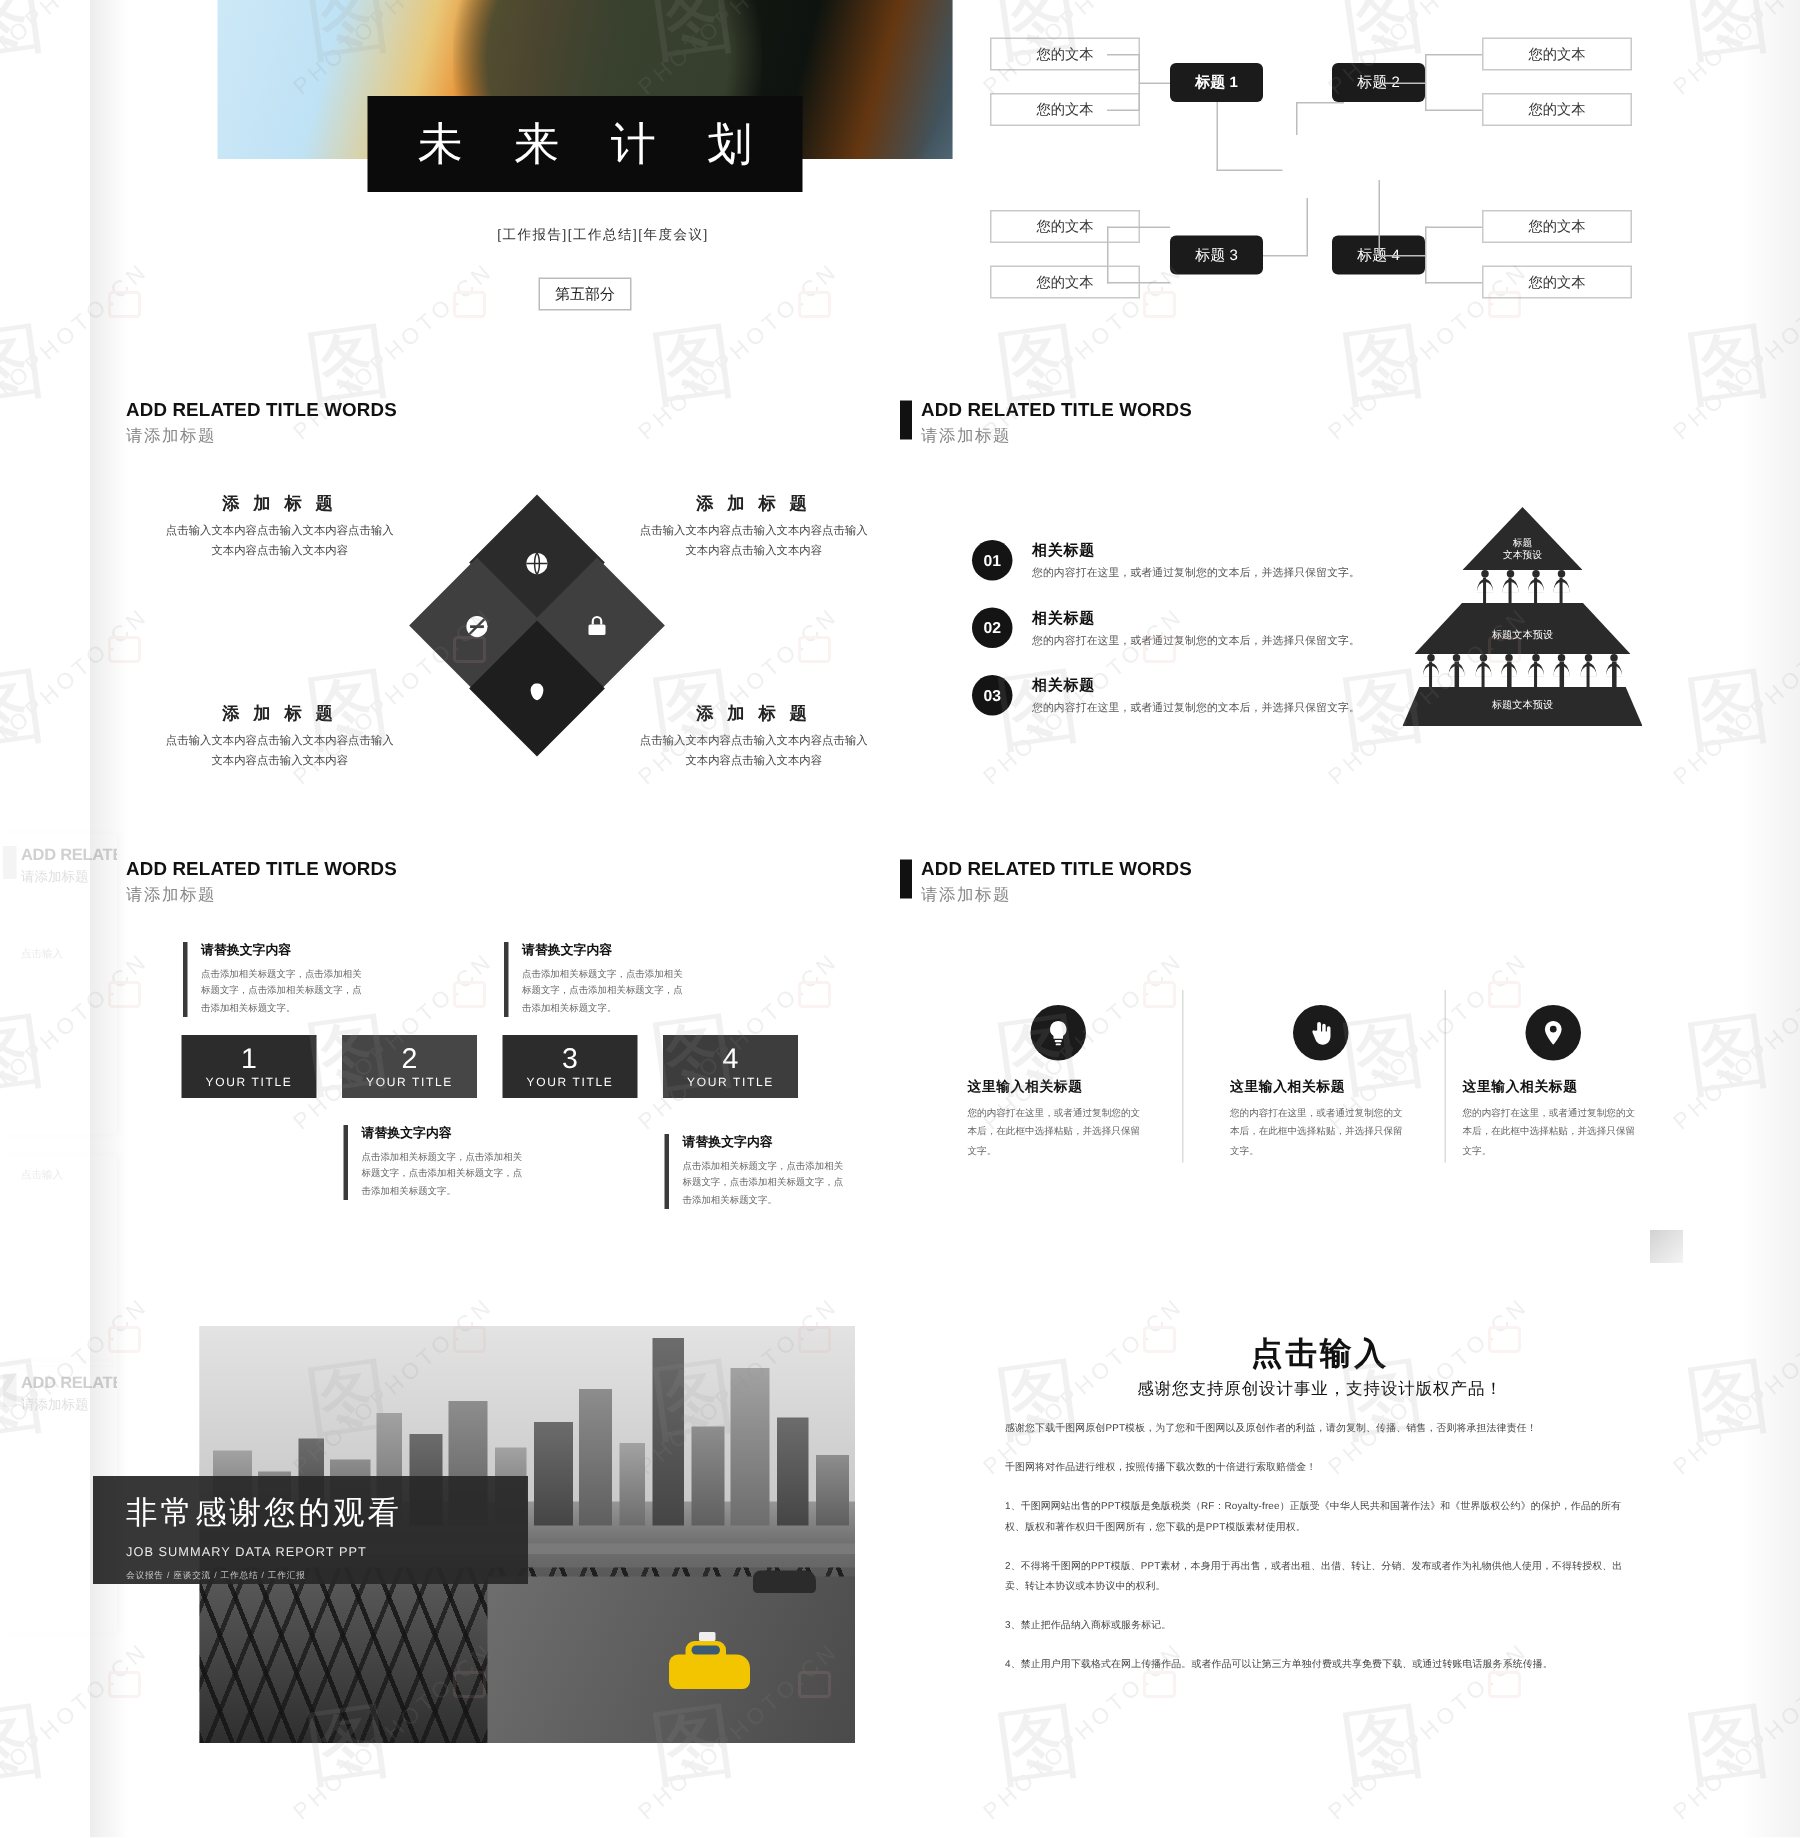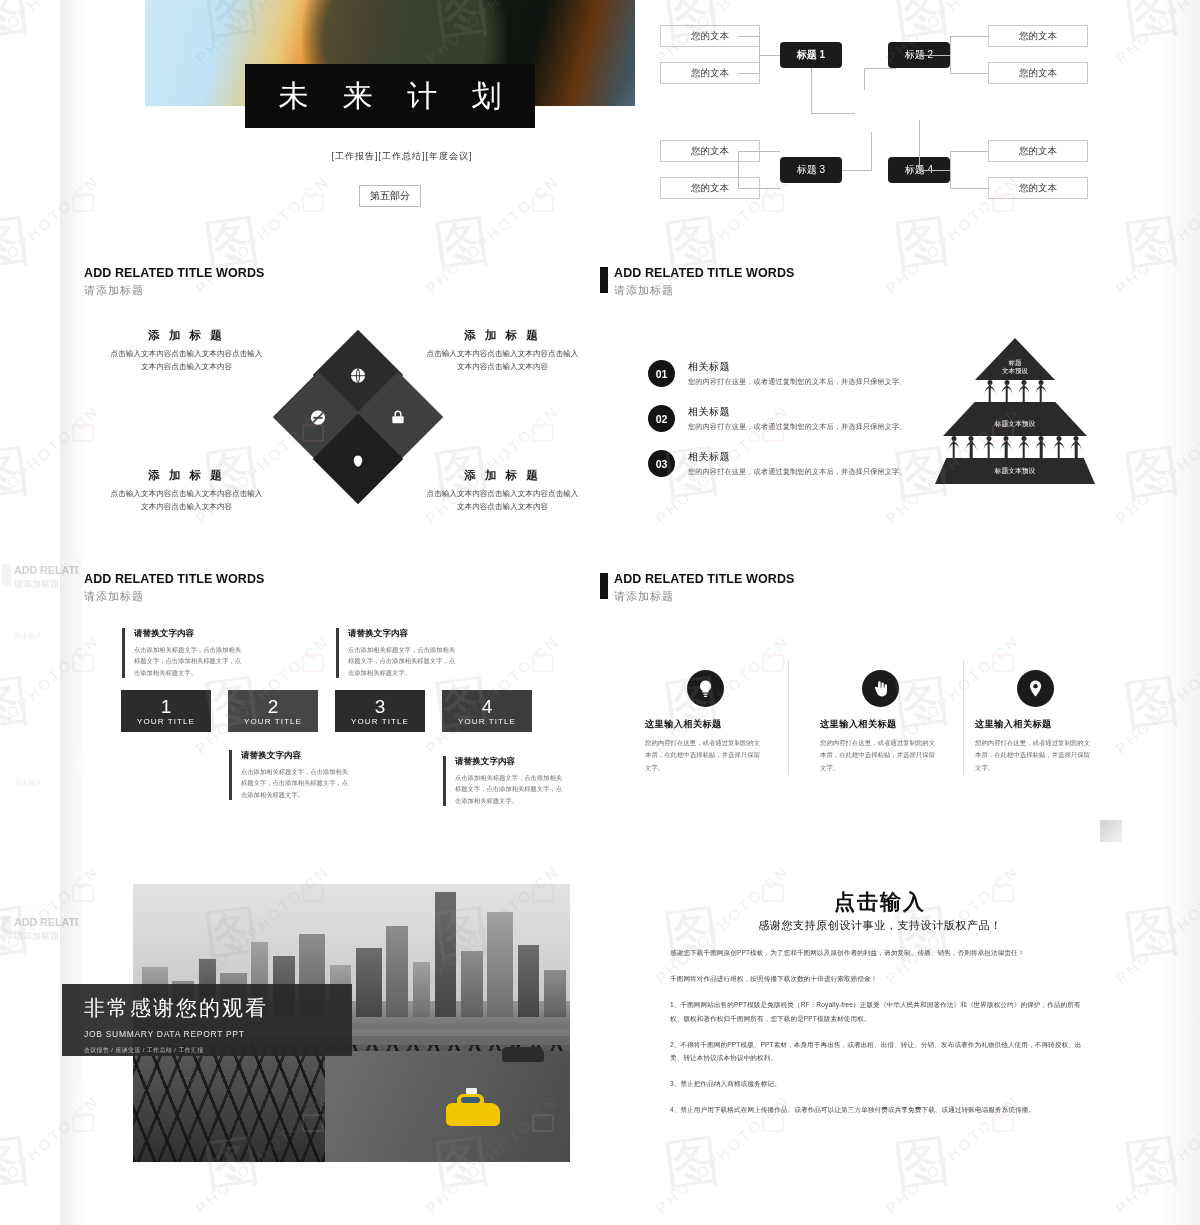--- a/index.html
+++ b/index.html
@@ -112,21 +112,21 @@
   .quad-t{ font-size:11.5px; font-weight:bold; color:#222; letter-spacing:3px; }
   .quad-b{ font-size:7.6px; color:#444; line-height:1.65; margin-top:5px; }
 
   
   .num-row{ position:absolute; display:flex; align-items:flex-start; }
   .num-badge{
     width:27px; height:27px; border-radius:50%; background:#141414; color:#fff;
     font-size:10.5px; font-weight:bold; display:flex; align-items:center; justify-content:center;
     flex:none; margin-right:13px;
   }
-  .num-t{ font-size:10px; font-weight:normal; color:#111; letter-spacing:.5px;}
+  .num-t{ font-size:10px; font-weight:bold; color:#111; letter-spacing:.5px;}
   .num-d{ font-size:7.2px; color:#555; margin-top:3px; letter-spacing:.1px;}
 
   
   .pyr{ position:absolute; left:935px; top:338px; width:160px; height:165px;}
   .pyr-tier{ position:absolute; background:#2a2a2a; color:#fff; display:flex;
              align-items:center; justify-content:center; text-align:center; line-height:1.25;}
   .pyr-people{ position:absolute; display:flex; justify-content:space-around; }
   .pyr-person{ width:9px; height:22px; position:relative; }
   .pyr-person:before{
     content:""; position:absolute; left:50%; top:0; transform:translateX(-50%);

